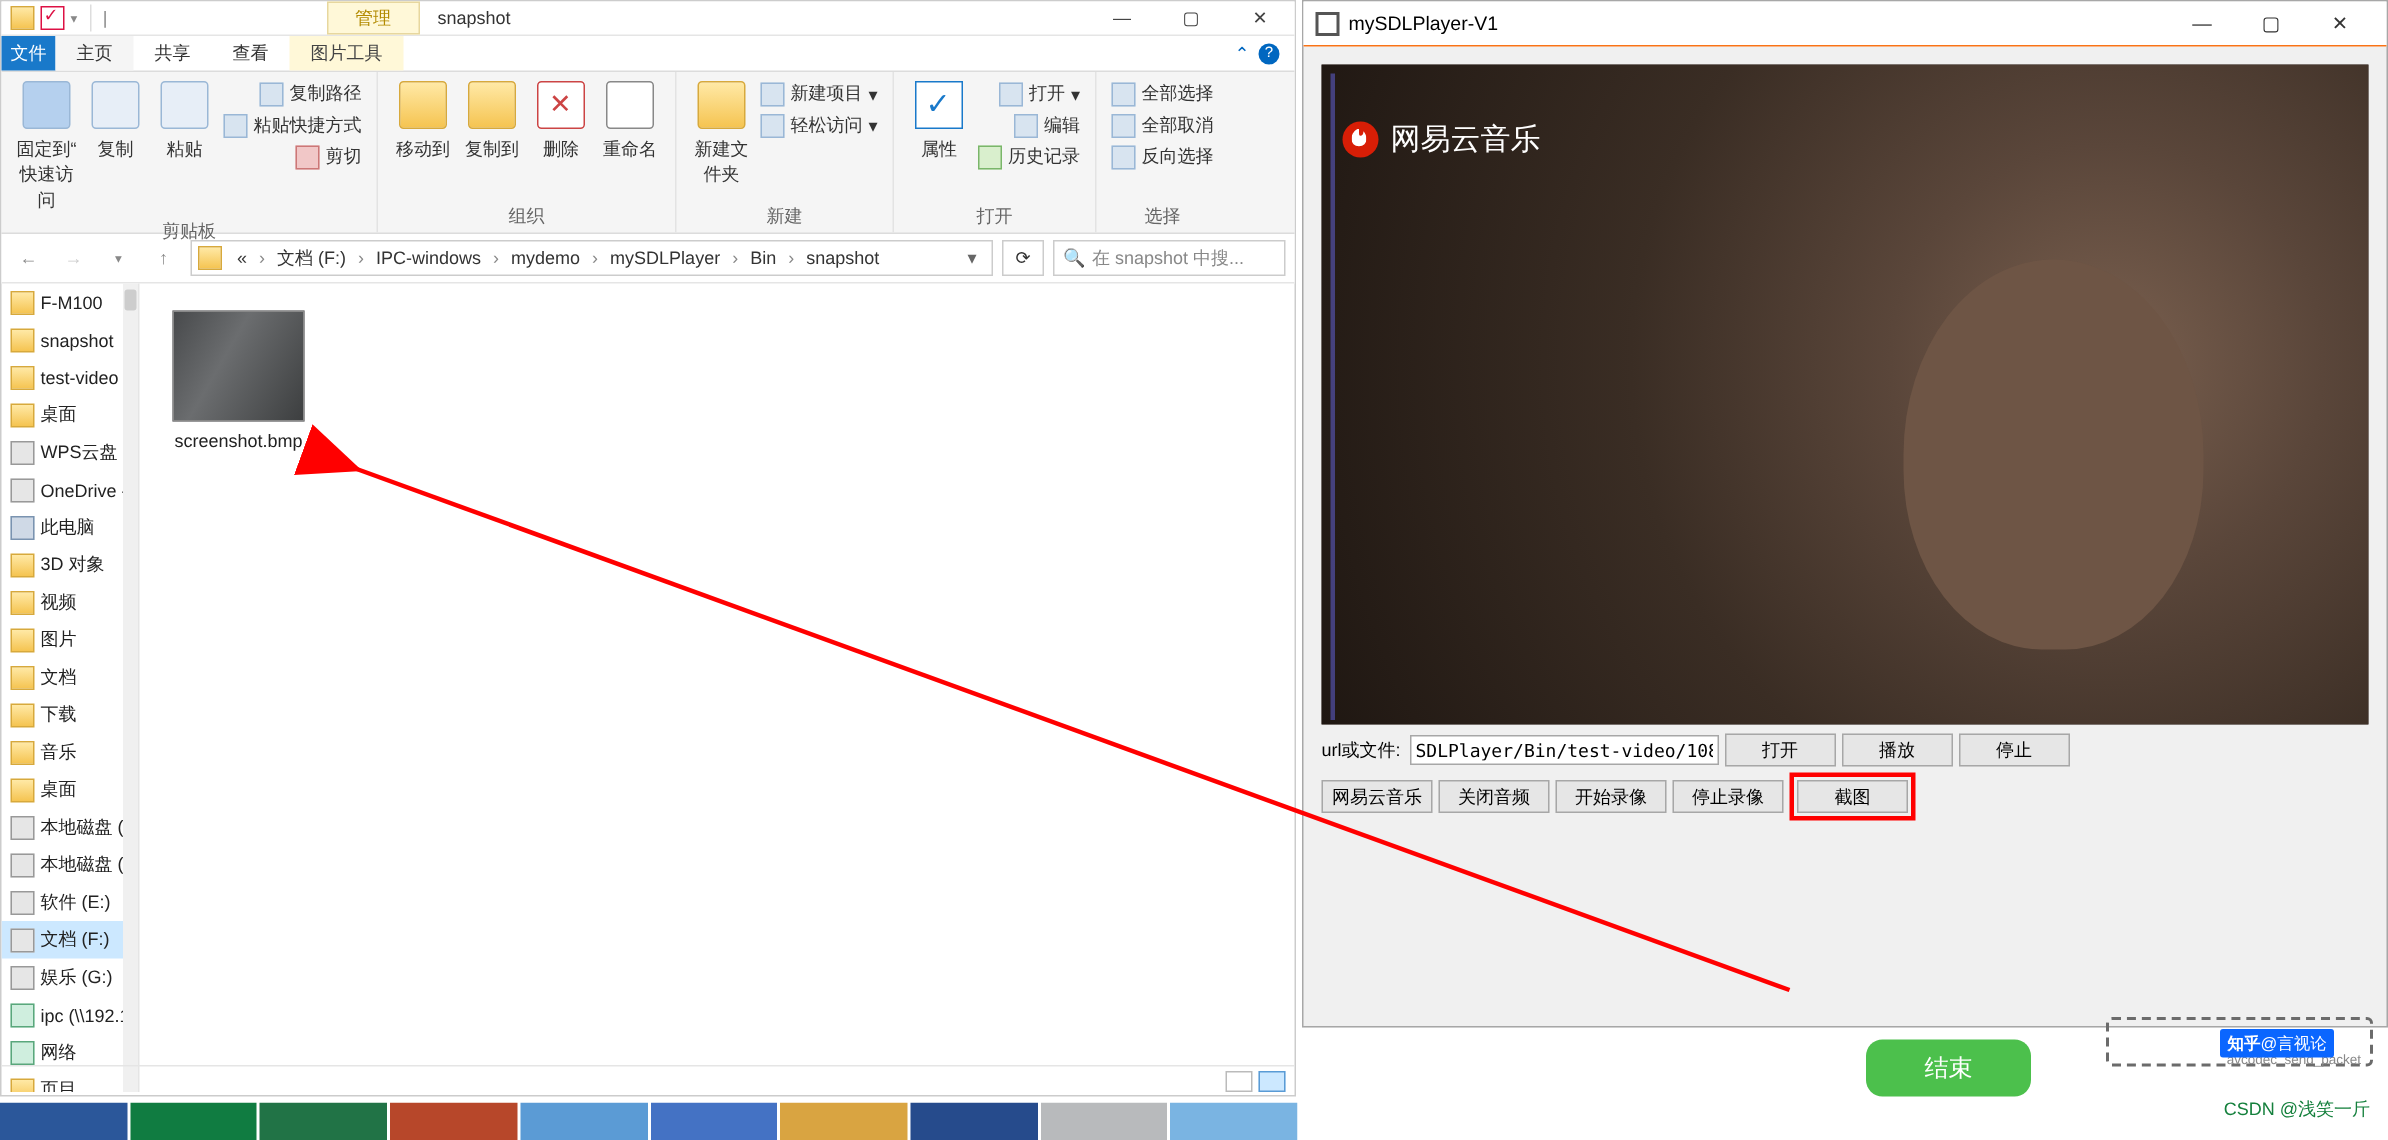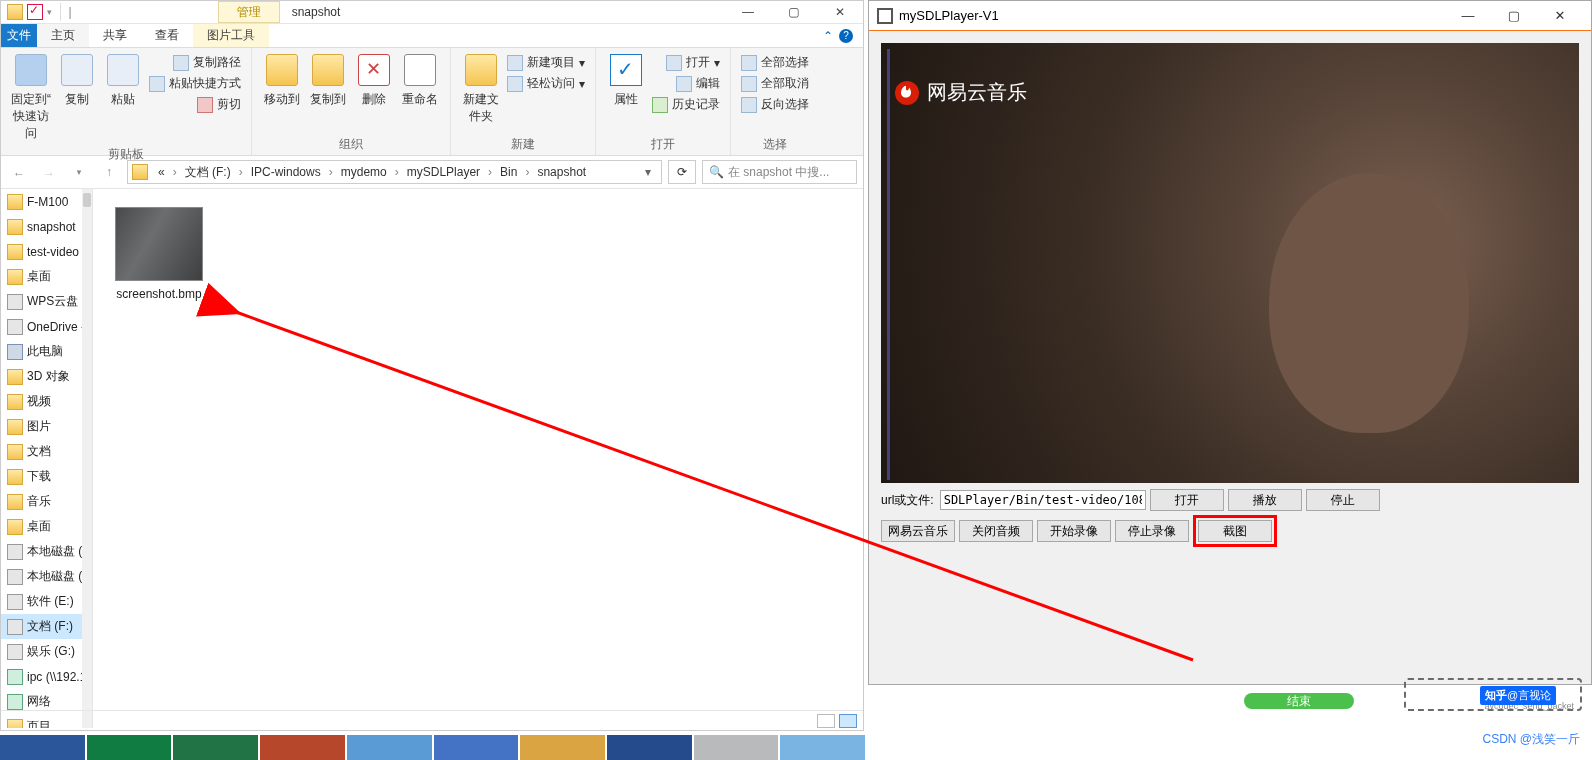--- a/index.html
+++ b/index.html
@@ -101,24 +101,24 @@
 .task-strip .ti:nth-child(1){background:#2b579a;}
 .task-strip .ti:nth-child(2){background:#107c41;}
 .task-strip .ti:nth-child(3){background:#217346;}
 .task-strip .ti:nth-child(4){background:#b7472a;}
 .task-strip .ti:nth-child(5){background:#5b9bd5;}
 .task-strip .ti:nth-child(6){background:#4472c4;}
 .task-strip .ti:nth-child(7){background:#d9a441;}
 .task-strip .ti:nth-child(8){background:#264b8c;}
 .task-strip .ti:nth-child(9){background:#b8babc;}
 .task-strip .ti:nth-child(10){background:#7ab4e2;}
-.green-btn { position:absolute; left:1244px; top:693px; width:110px; height:16px; background:#4cc04c; border-radius:11px; display:flex; align-items:center; justify-content:center; color:#fff; font-size:12px;}
+.green-btn { position:absolute; left:1244px; top:693px; width:110px; height:38px; background:#4cc04c; border-radius:11px; display:flex; align-items:center; justify-content:center; color:#fff; font-size:16px;}
 .dash-box { position:absolute; left:1404px; top:678px; width:178px; height:33px; border:2px dashed #6b6b6b; border-radius:4px;}
 .zhihu-badge { position:absolute; left:1480px; top:686px; background:#0a66ff; color:#fff; font-size:11px; padding:2px 5px; border-radius:2px; font-weight:bold;}
-.credit { position:absolute; right:12px; bottom:12px; font-size:12px; color:#3b82f6;}
+.credit { position:absolute; right:12px; bottom:12px; font-size:12px; color:#15803d;}
 </style>
 </head>
 <body>
 
 <div class="explorer">
 
   <div class="titlebar">
     <div class="qat">
       <span class="qat-icon folder-ico"></span>
       <span class="qat-icon check-ico"></span>

